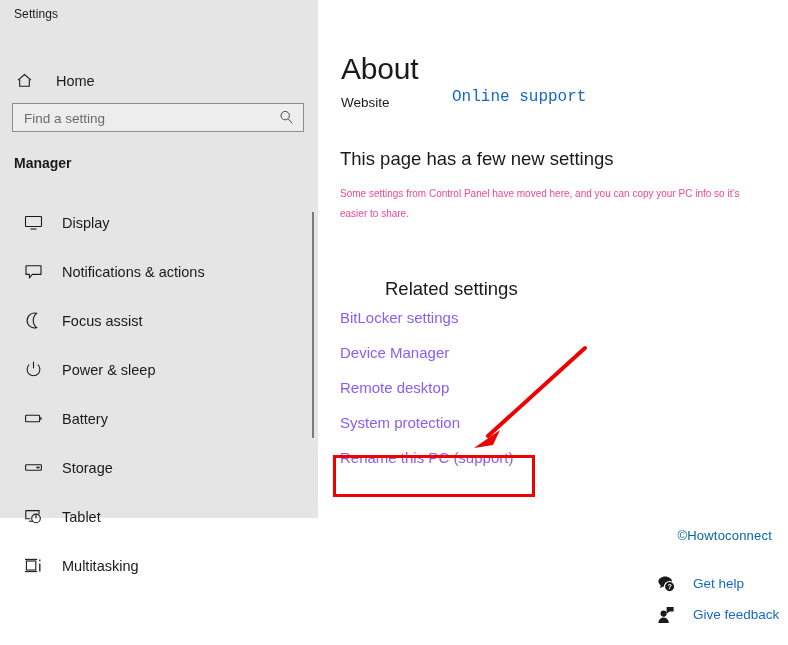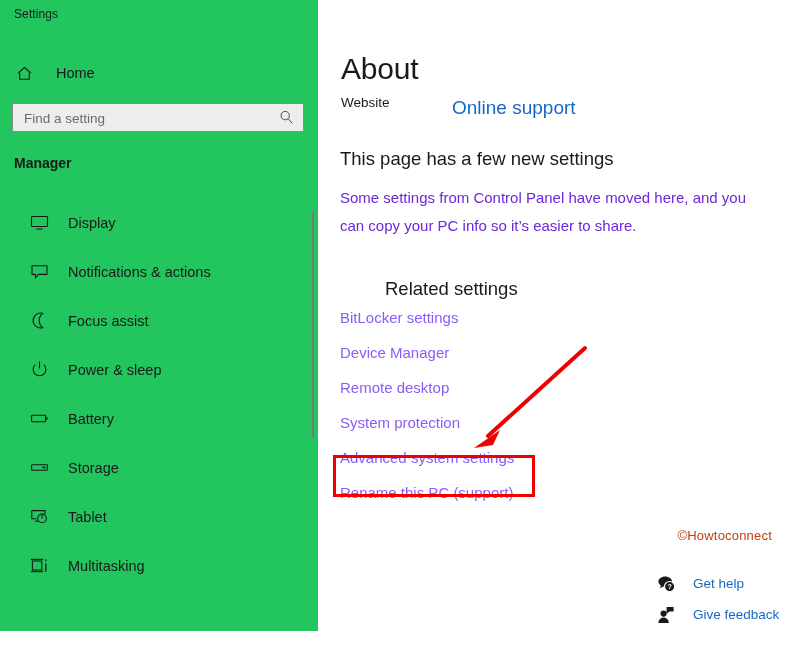--- a/index.html
+++ b/index.html
@@ -14,37 +14,37 @@
     overflow: hidden;
     position: relative;
     -webkit-font-smoothing: antialiased;
   }
 
   
   #sidebar {
     position: absolute;
     left: 0; top: 0;
     width: 318px;
-    height: 631px;
-    background: #22c55e;
+    height: 518px;
+    background: #e5e5e5;
     box-sizing: border-box;
   }
   #app-title {
     position: absolute;
     left: 14px; top: 7px;
     font-size: 12px;
     color: #1a1a1a;
     letter-spacing: .1px;
   }
   #home-row {
     position: absolute;
     left: 12px; top: 57px;
     width: 285px; height: 32px;
     display: flex;
-    align-items: center;
+    align-items: flex-end;
   }
   #home-row .ic {
     width: 30px;
     display: flex;
     align-items: center;
     justify-content: flex-start;
     margin-left: 4px;
   }
   #home-row .lbl {
     font-size: 14.5px;
@@ -83,21 +83,21 @@
     position: absolute;
     left: 14px; top: 155px;
     font-size: 14px;
     font-weight: bold;
     color: #1a1a1a;
   }
 
   
   #navlist {
     position: absolute;
-    left: 10px; top: 198px;
+    left: 4px; top: 198px;
     width: 308px;
   }
   .nav-item {
     height: 49px;
     display: flex;
     align-items: center;
     padding-left: 16px;
     box-sizing: border-box;
   }
   .nav-item .ic {
@@ -161,40 +161,41 @@
     letter-spacing: -0.2px;
   }
   #website-label {
     position: absolute;
     left: 23px; top: 95px;
     font-size: 13.5px;
     color: #1a1a1a;
   }
   #website-link {
     position: absolute;
-    left: 134px; top: 97px;
-    font-size: 19px;
+    left: 134px; top: 88px;
+    font-size: 16px;
     color: #1668c6;
     text-decoration: none;
     cursor: pointer;
+    font-family: Liberation Mono, monospace;
   }
 
   #newsettings-title {
     position: absolute;
     left: 22px; top: 148px;
     font-size: 18.5px;
     color: #1a1a1a;
   }
   #newsettings-body {
     position: absolute;
     left: 22px; top: 184px;
     width: 425px;
-    font-size: 15px;
-    line-height: 28px;
-    color: #6d28d9;
+    font-size: 10px;
+    line-height: 20px;
+    color: #ec4899;
   }
 
   #related-title {
     position: absolute;
     left: 22px; top: 278px;
     font-size: 18.5px;
     color: #1a1a1a;
     margin-left: 45px;
   }
   #related-list {
@@ -252,21 +253,21 @@
     font-size: 13.5px;
     color: #1668c6;
     margin-left: 16px;
     cursor: pointer;
   }
 
   #watermark {
     position: absolute;
     right: 16px; bottom: 17px;
     font-size: 13px;
-    color: #c2410c;
+    color: #0369a1;
     letter-spacing: .2px;
   }
 </style>
 </head>
 <body>
 
 <div id="sidebar">
 
   <div id="app-title">Settings</div>
 
@@ -410,21 +411,20 @@
   <div id="newsettings-title">This page has a few new settings</div>
   <div id="newsettings-body">Some settings from Control Panel have moved here, and you can copy your PC info so it’s easier to share.</div>
 
   <div id="related-title">Related settings</div>
 
   <div id="related-list">
     <a class="rel-link" href="#">BitLocker settings</a>
     <a class="rel-link" href="#">Device Manager</a>
     <a class="rel-link" href="#">Remote desktop</a>
     <a class="rel-link" href="#">System protection</a>
-    <a class="rel-link" href="#">Advanced system settings</a>
     <a class="rel-link" href="#">Rename this PC (support)</a>
   </div>
 
   <div id="footer-links">
     <div class="foot-row">
       <span class="ic">
         <svg width="19" height="18" viewBox="0 0 19 18">
           <path d="M8.2 1.4 C4.4 1.4 1.4 3.7 1.4 6.5 C1.4 8 2.3 9.4 3.7 10.3 L3.1 13.2 L6 11.4 C6.7 11.6 7.4 11.7 8.2 11.7 C12 11.7 15 9.4 15 6.5 C15 3.7 12 1.4 8.2 1.4 Z" fill="#1a1a1a"></path>
           <circle cx="12.6" cy="11.6" r="5.1" fill="#1a1a1a" stroke="#ffffff" stroke-width="1.1"></circle>
           <text x="12.6" y="14.3" font-family="'Liberation Sans', sans-serif" font-size="7.2" font-weight="bold" fill="#ffffff" text-anchor="middle">?</text>

